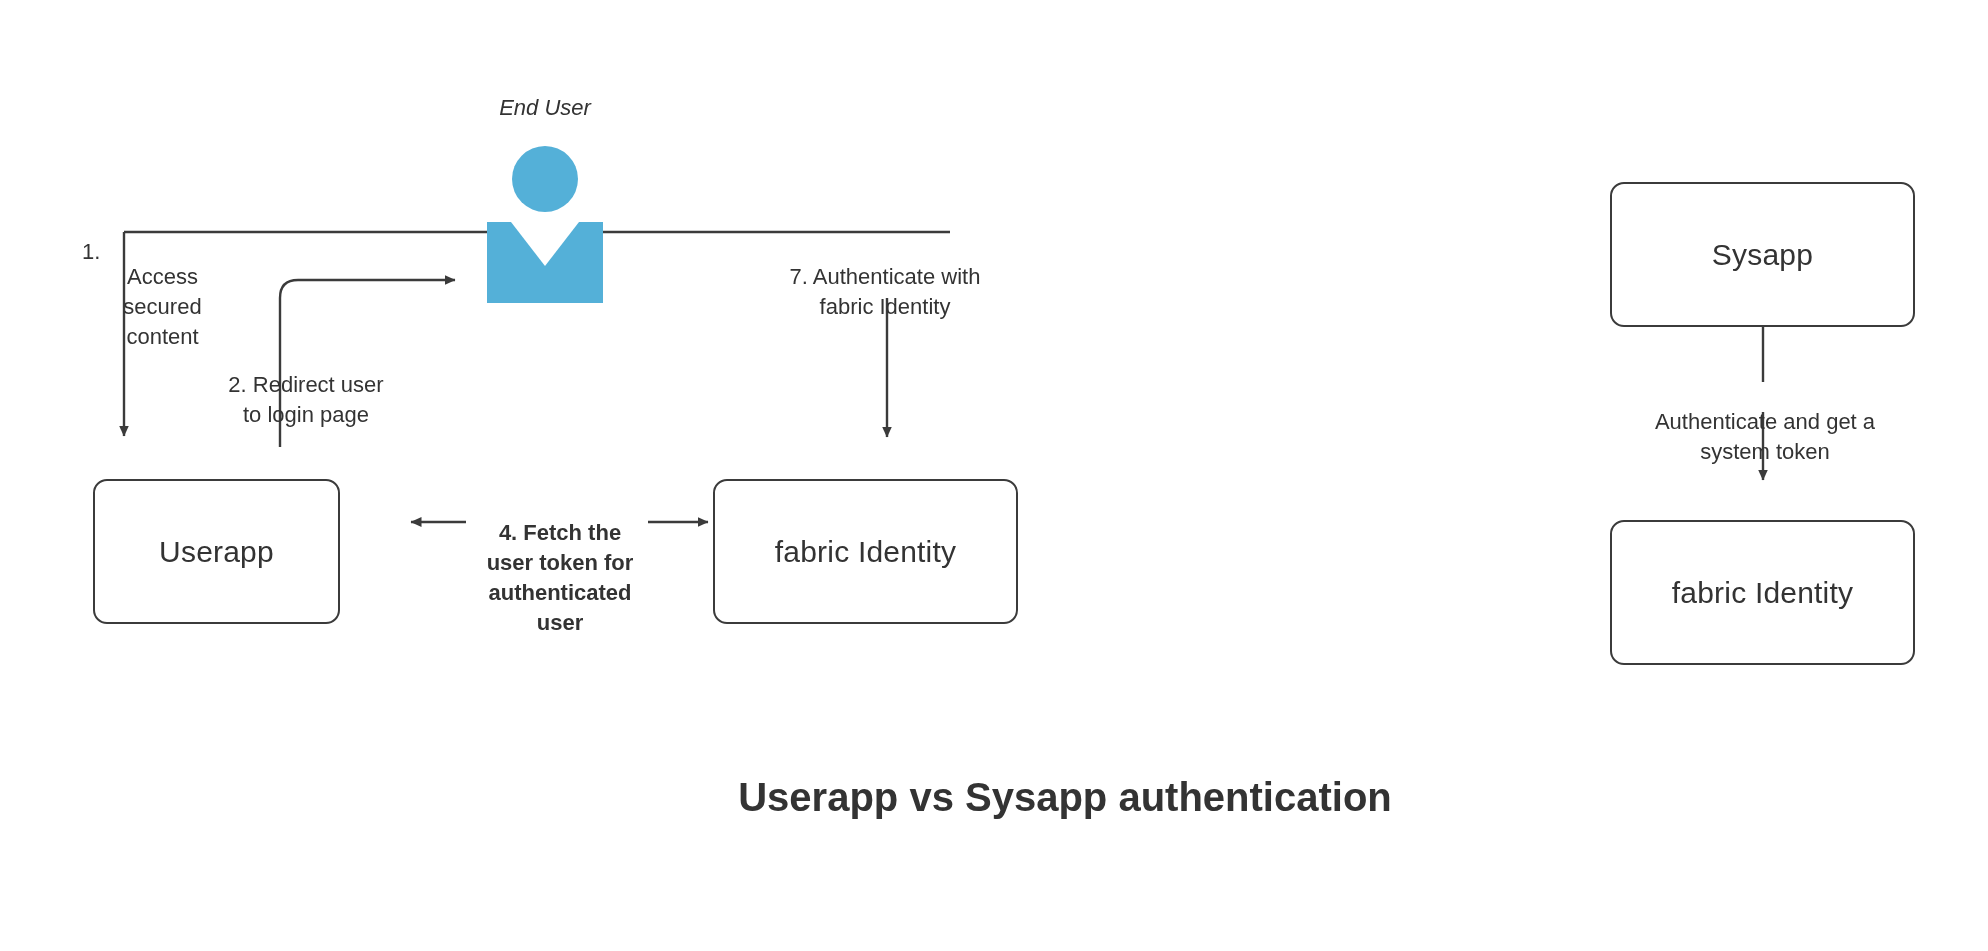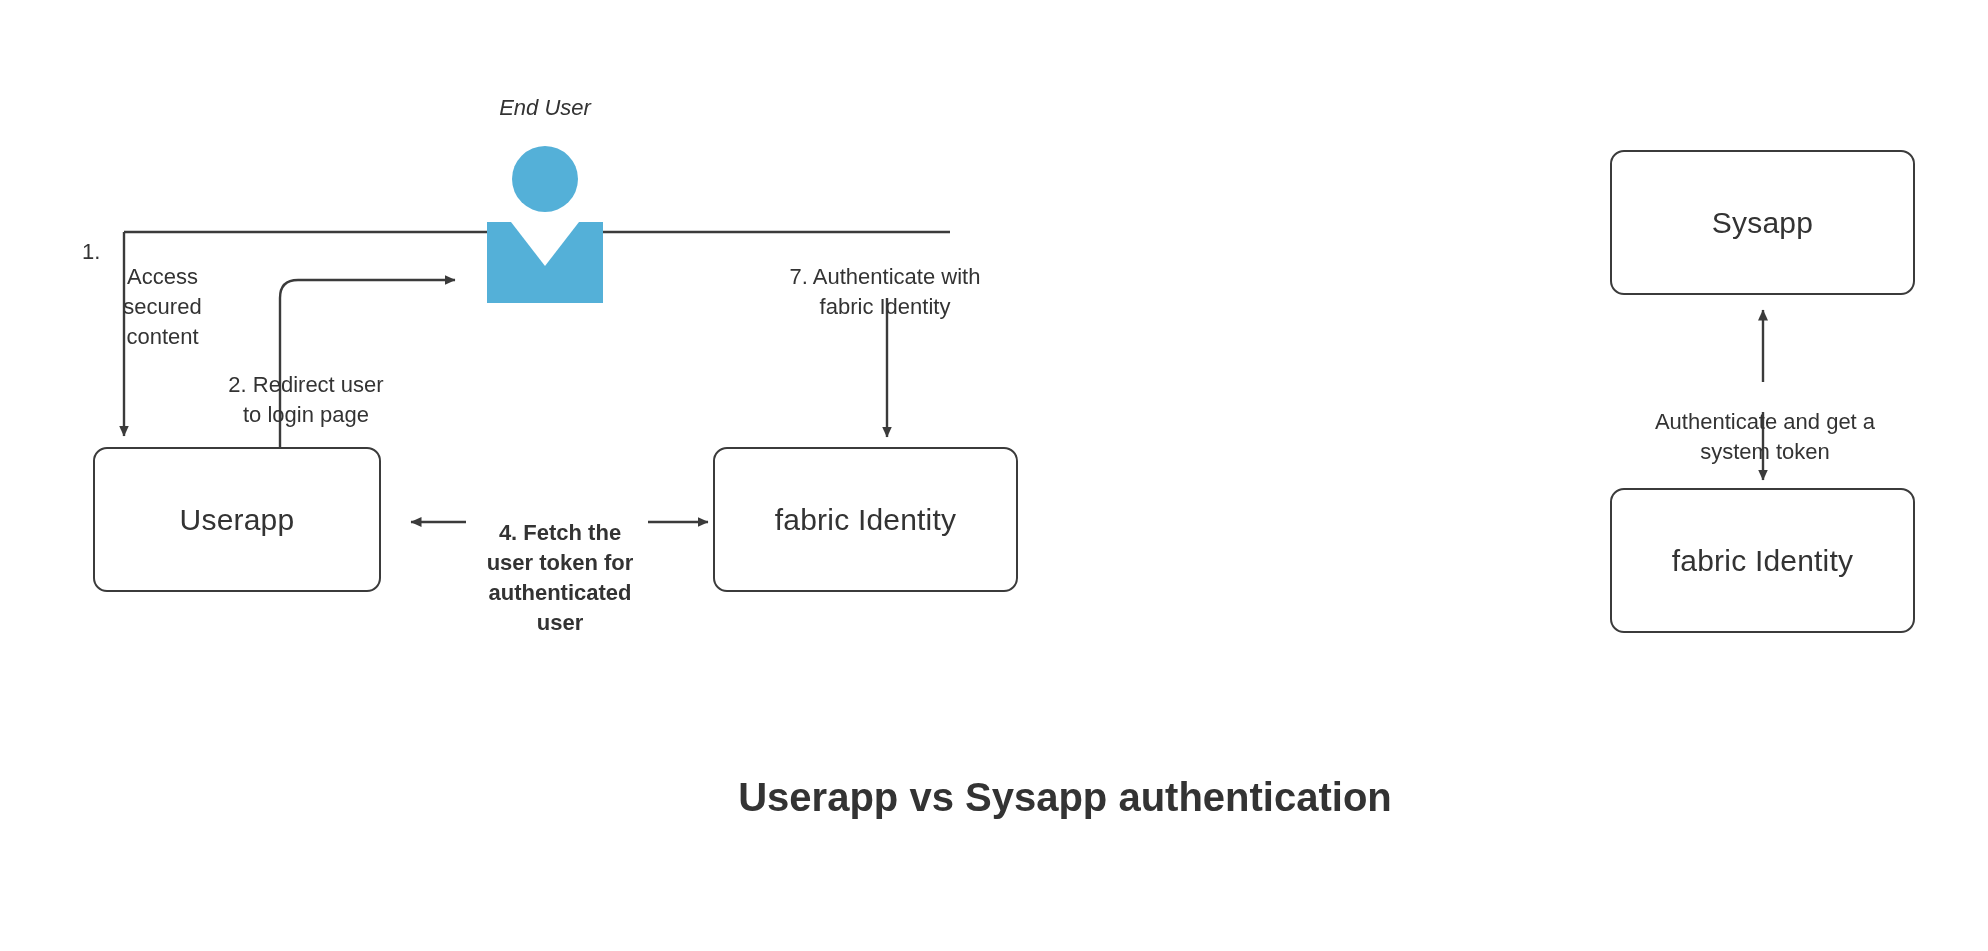--- a/index.html
+++ b/index.html
@@ -27,20 +27,21 @@
     box-sizing: border-box;
     background: #ffffff;
     border: 2px solid #3b3b3b;
     border-radius: 14px;
     display: flex;
     align-items: center;
     justify-content: center;
     font-size: 30px;
     color: #333333;
     letter-spacing: 0.2px;
+    margin-top: 32px;
   }
   .lbl {
     position: absolute;
     font-size: 22px;
     line-height: 30px;
     color: #333333;
     text-align: center;
     white-space: pre-line;
     margin-top: 25px;
   }
@@ -103,21 +104,21 @@
 
   <g>
     <circle cx="545" cy="179" r="33" fill="#54b0d8"></circle>
     <path d="M 487,222 L 603,222 L 603,303 L 487,303 Z" fill="#54b0d8"></path>
     <path d="M 511,222 L 545,266 L 579,222 Z" fill="#ffffff"></path>
   </g>
 </svg>
 
 <div class="actor-caption" style="left:445px; top:95px; width:200px;">End User</div>
 
-<div class="node-box" style="left:93px; top:447px; width:288px; height:145px;">
+<div class="node-box" style="left:93px; top:447px; width:247px; height:145px;">
   <span>Userapp</span>
 </div>
 
 <div class="node-box" style="left:713px; top:447px; width:305px; height:145px;">
   <span>fabric Identity</span>
 </div>
 
 <div class="num-col" style="left:82px; top:237px;">1.</div>
 <div class="lbl" style="left:110px; top:237px; width:105px;">Access
 secured

